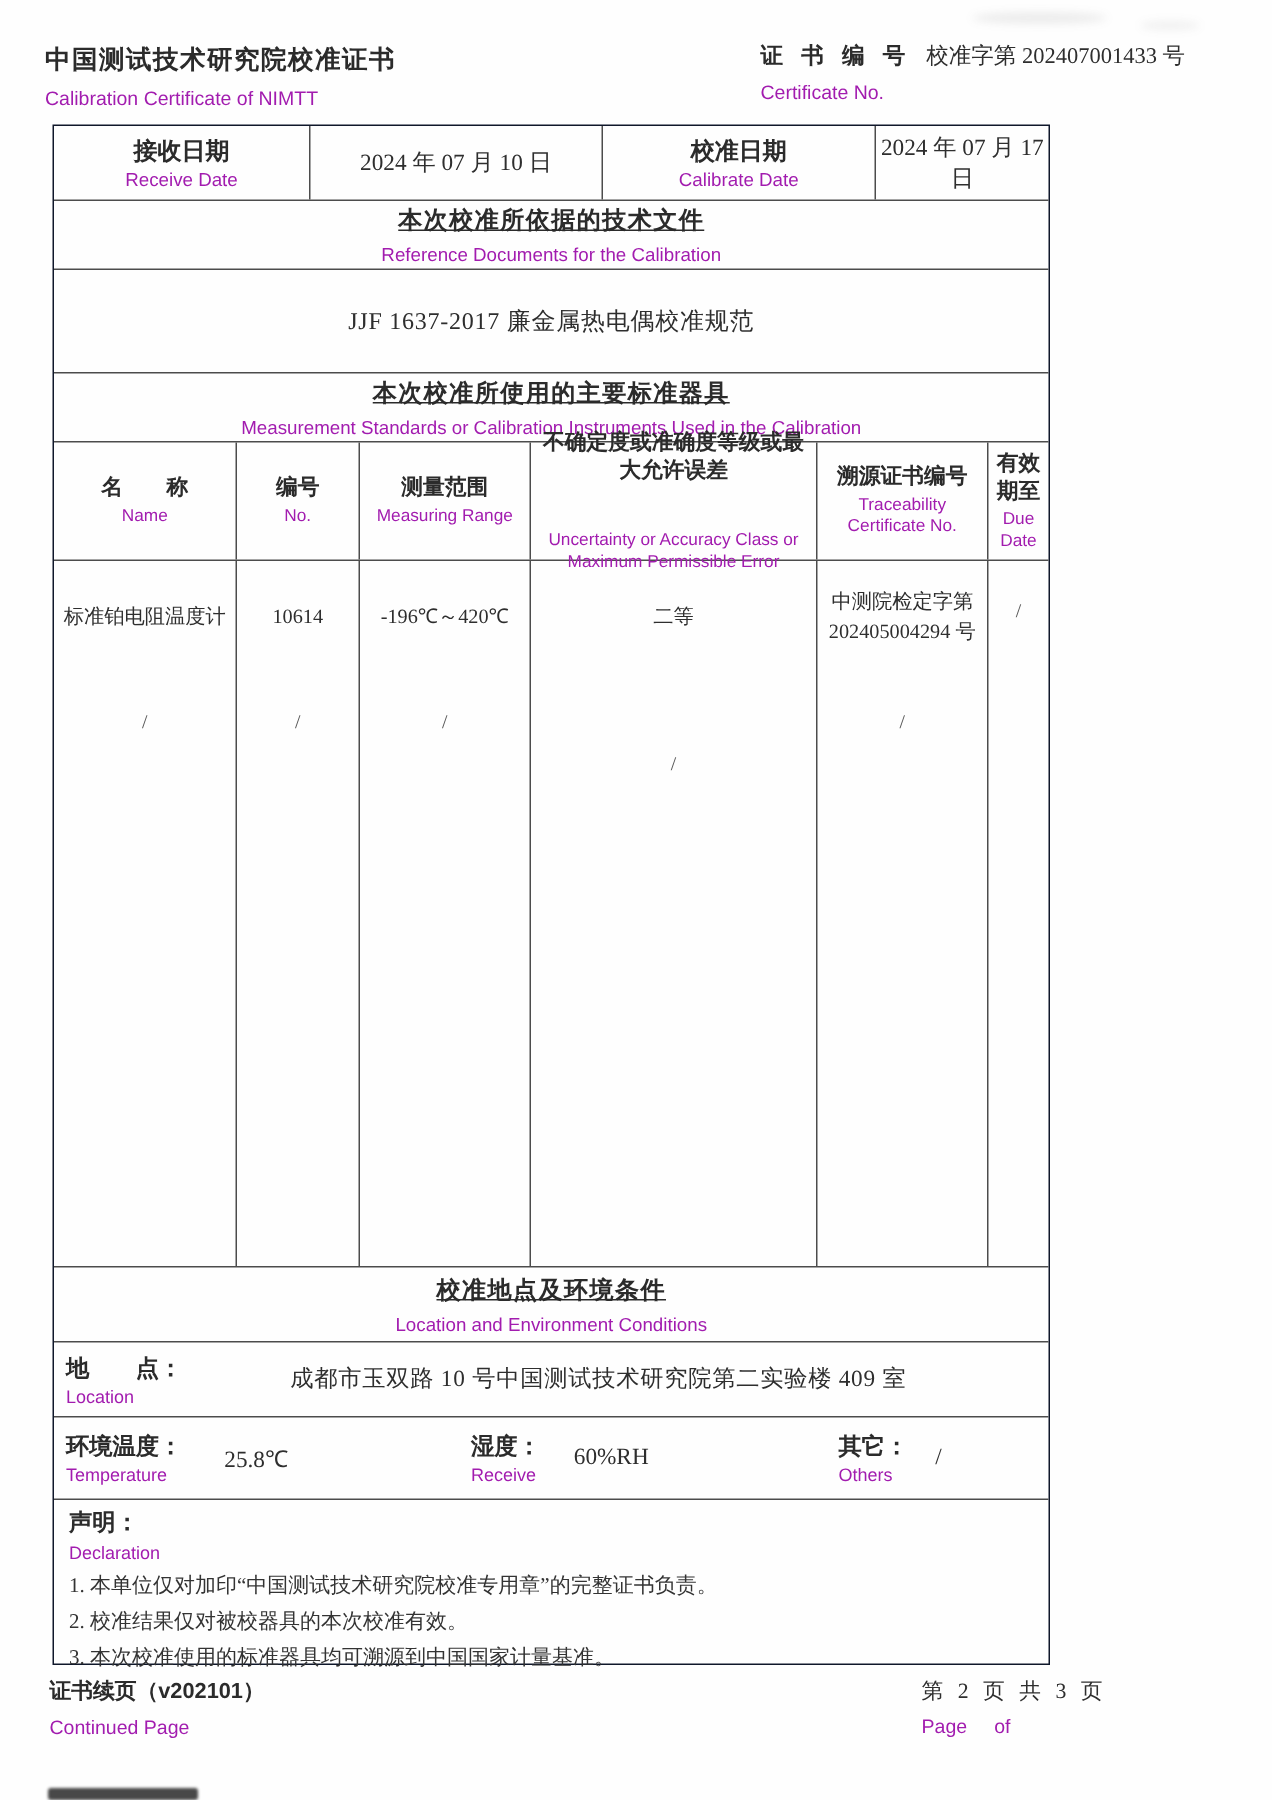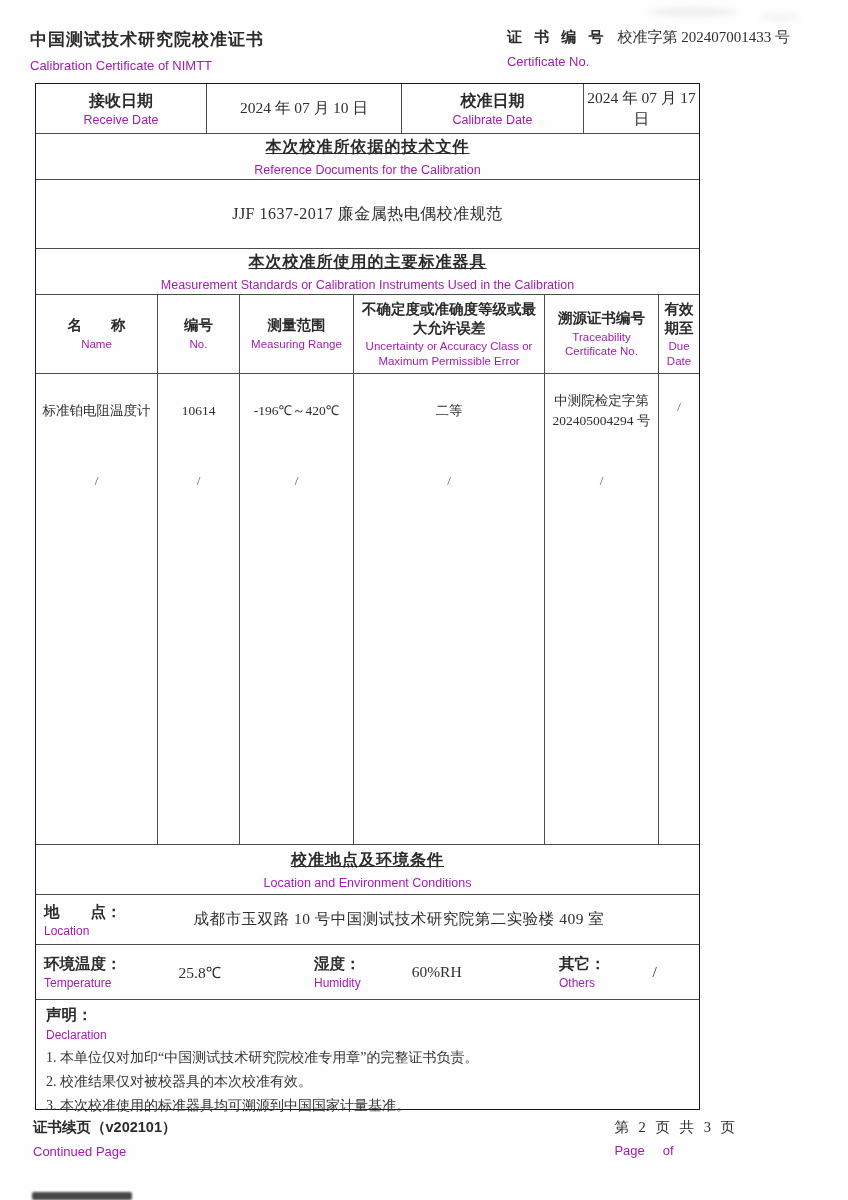--- a/index.html
+++ b/index.html
@@ -54,37 +54,37 @@
 
   
   .ref-row{height:69px;display:flex;justify-content:center;align-items:center;}
   .ref-row .serif-val{font-size:16px;letter-spacing:0.5px;}
 
   
   .std-head-row{height:79px;}
   .std-head-row .cn-head{font-size:14.5px;line-height:1.3;}
   .std-head-row .en-sub{font-size:11.5px;line-height:1.25;margin-top:2px;}
   .col-name{width:121px;} .col-no{width:82px;} .col-range{width:114px;}
-  .col-unc{width:191px;padding:0 3px;} .col-trace{width:114px;} .col-due{flex:1;}
+  .col-unc{width:191px;padding:0 3px;gap:28px;} .col-trace{width:114px;} .col-due{flex:1;}
   .std-head-row .tcell{padding-top:2px;padding-bottom:2px;}
 
   
   .std-body-row{height:471px;align-items:stretch;}
   .std-body-row .tcell{justify-content:flex-start;}
   .body-entry{height:74px;display:flex;flex-direction:column;justify-content:center;align-items:center;text-align:center;font-size:13.5px;line-height:1.5;width:100%;box-sizing:border-box;padding:0 2px;}
   .body-slash{height:66px;display:flex;justify-content:center;align-items:center;font-size:13px;color:#555;}
 
   
   .loc-row{height:50px;align-items:center;flex-direction:row;justify-content:flex-start;gap:44px;}
   .label-block{display:flex;flex-direction:column;justify-content:center;text-align:left;padding-left:8px;}
   .label-block .cn-head{font-size:15.5px;}
   .label-block .en-sub{font-size:12px;margin-top:1px;}
   .loc-value{font-size:15.5px;margin-left:28px;letter-spacing:0.5px;}
   .env-row{height:55px;flex-direction:row;align-items:center;justify-content:flex-start;display:flex;}
-  .env-group{display:flex;flex-direction:row;align-items:center;gap:29px;}
+  .env-group{display:flex;flex-direction:row;align-items:center;}
   .env-value{font-size:15.5px;}
   .g-temp{width:270px;} .g-hum{width:245px;}
   .g-temp .env-value{margin-left:28px;}
   .g-hum .env-value{margin-left:22px;}
   .g-oth .env-value{margin-left:18px;}
 
   
   .decl-row{height:110px;flex-direction:column;align-items:flex-start;justify-content:flex-start;display:flex;padding:5px 10px;box-sizing:border-box;}
   .decl-row .cn-head{font-size:15.5px;}
   .decl-row .en-sub{font-size:12px;margin-top:2px;}
@@ -238,21 +238,21 @@
       <div class="env-group g-temp">
         <div class="label-block">
           <div class="cn-head">环境温度：</div>
           <div class="en-sub">Temperature</div>
         </div>
         <div class="env-value serif-val">25.8℃</div>
       </div>
       <div class="env-group g-hum">
         <div class="label-block">
           <div class="cn-head">湿度：</div>
-          <div class="en-sub">Humidity</div>
+          <div class="en-sub">Receive</div>
         </div>
         <div class="env-value serif-val">60%RH</div>
       </div>
       <div class="env-group g-oth">
         <div class="label-block">
           <div class="cn-head">其它：</div>
           <div class="en-sub">Others</div>
         </div>
         <div class="env-value serif-val">/</div>
       </div>

